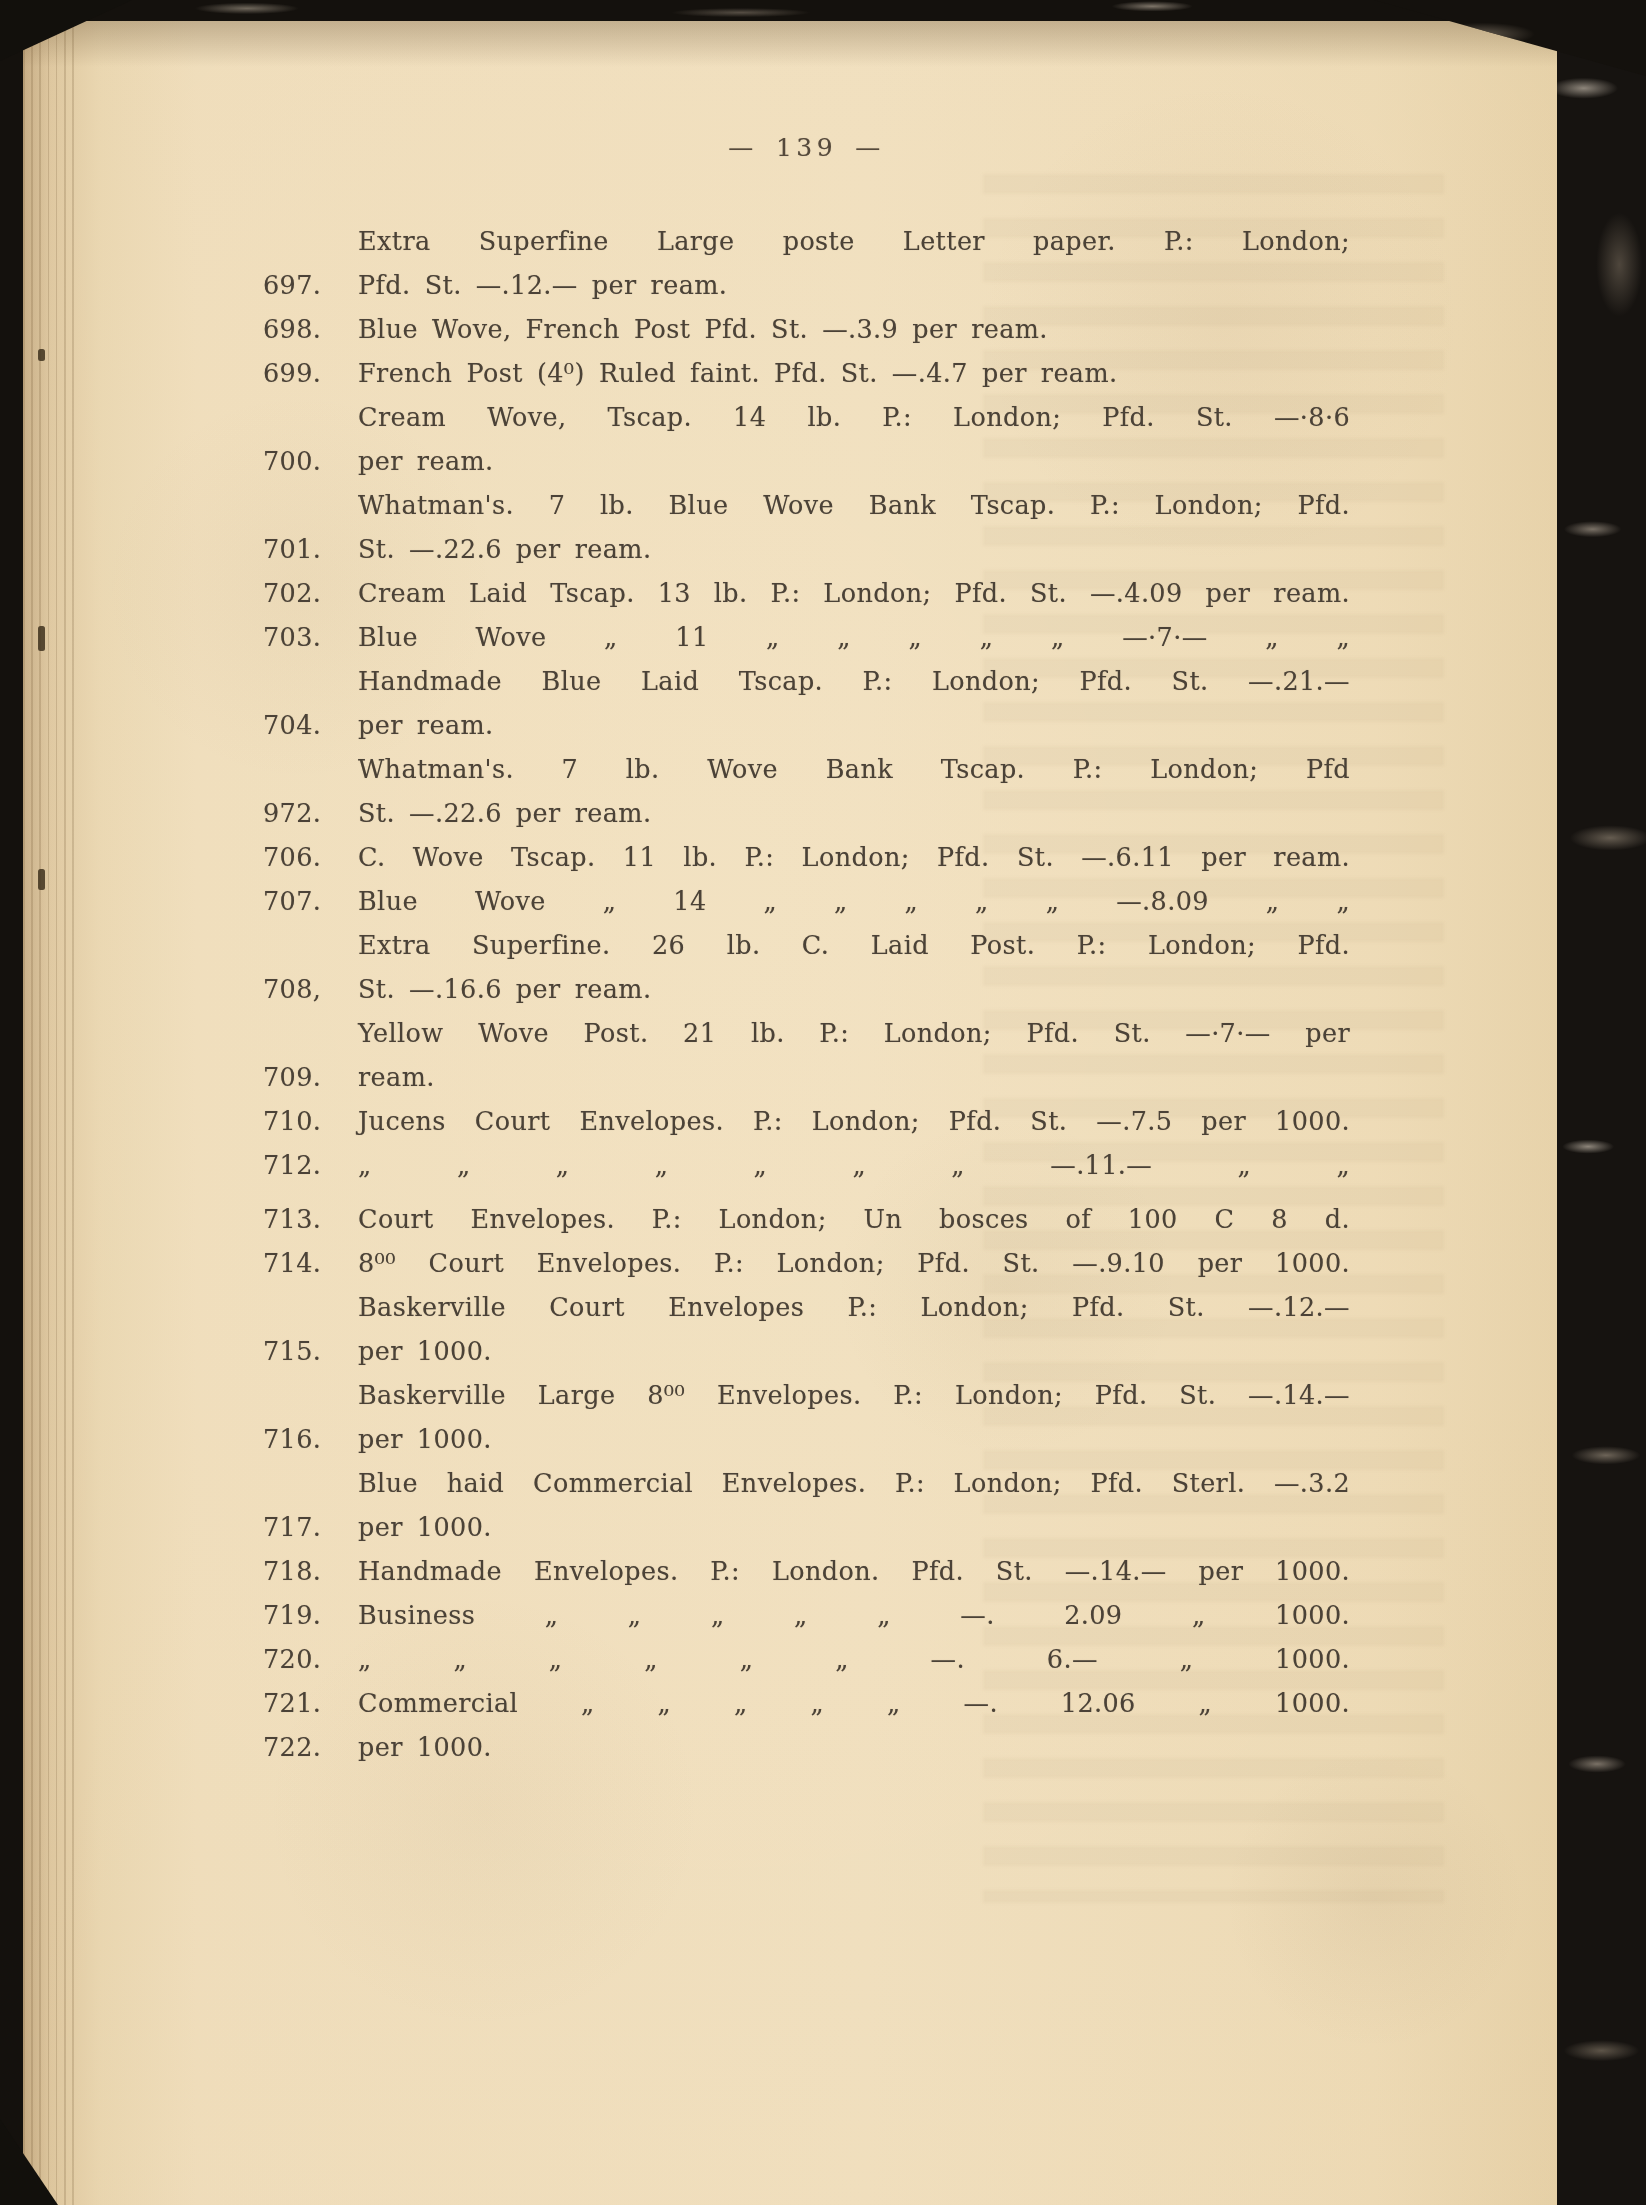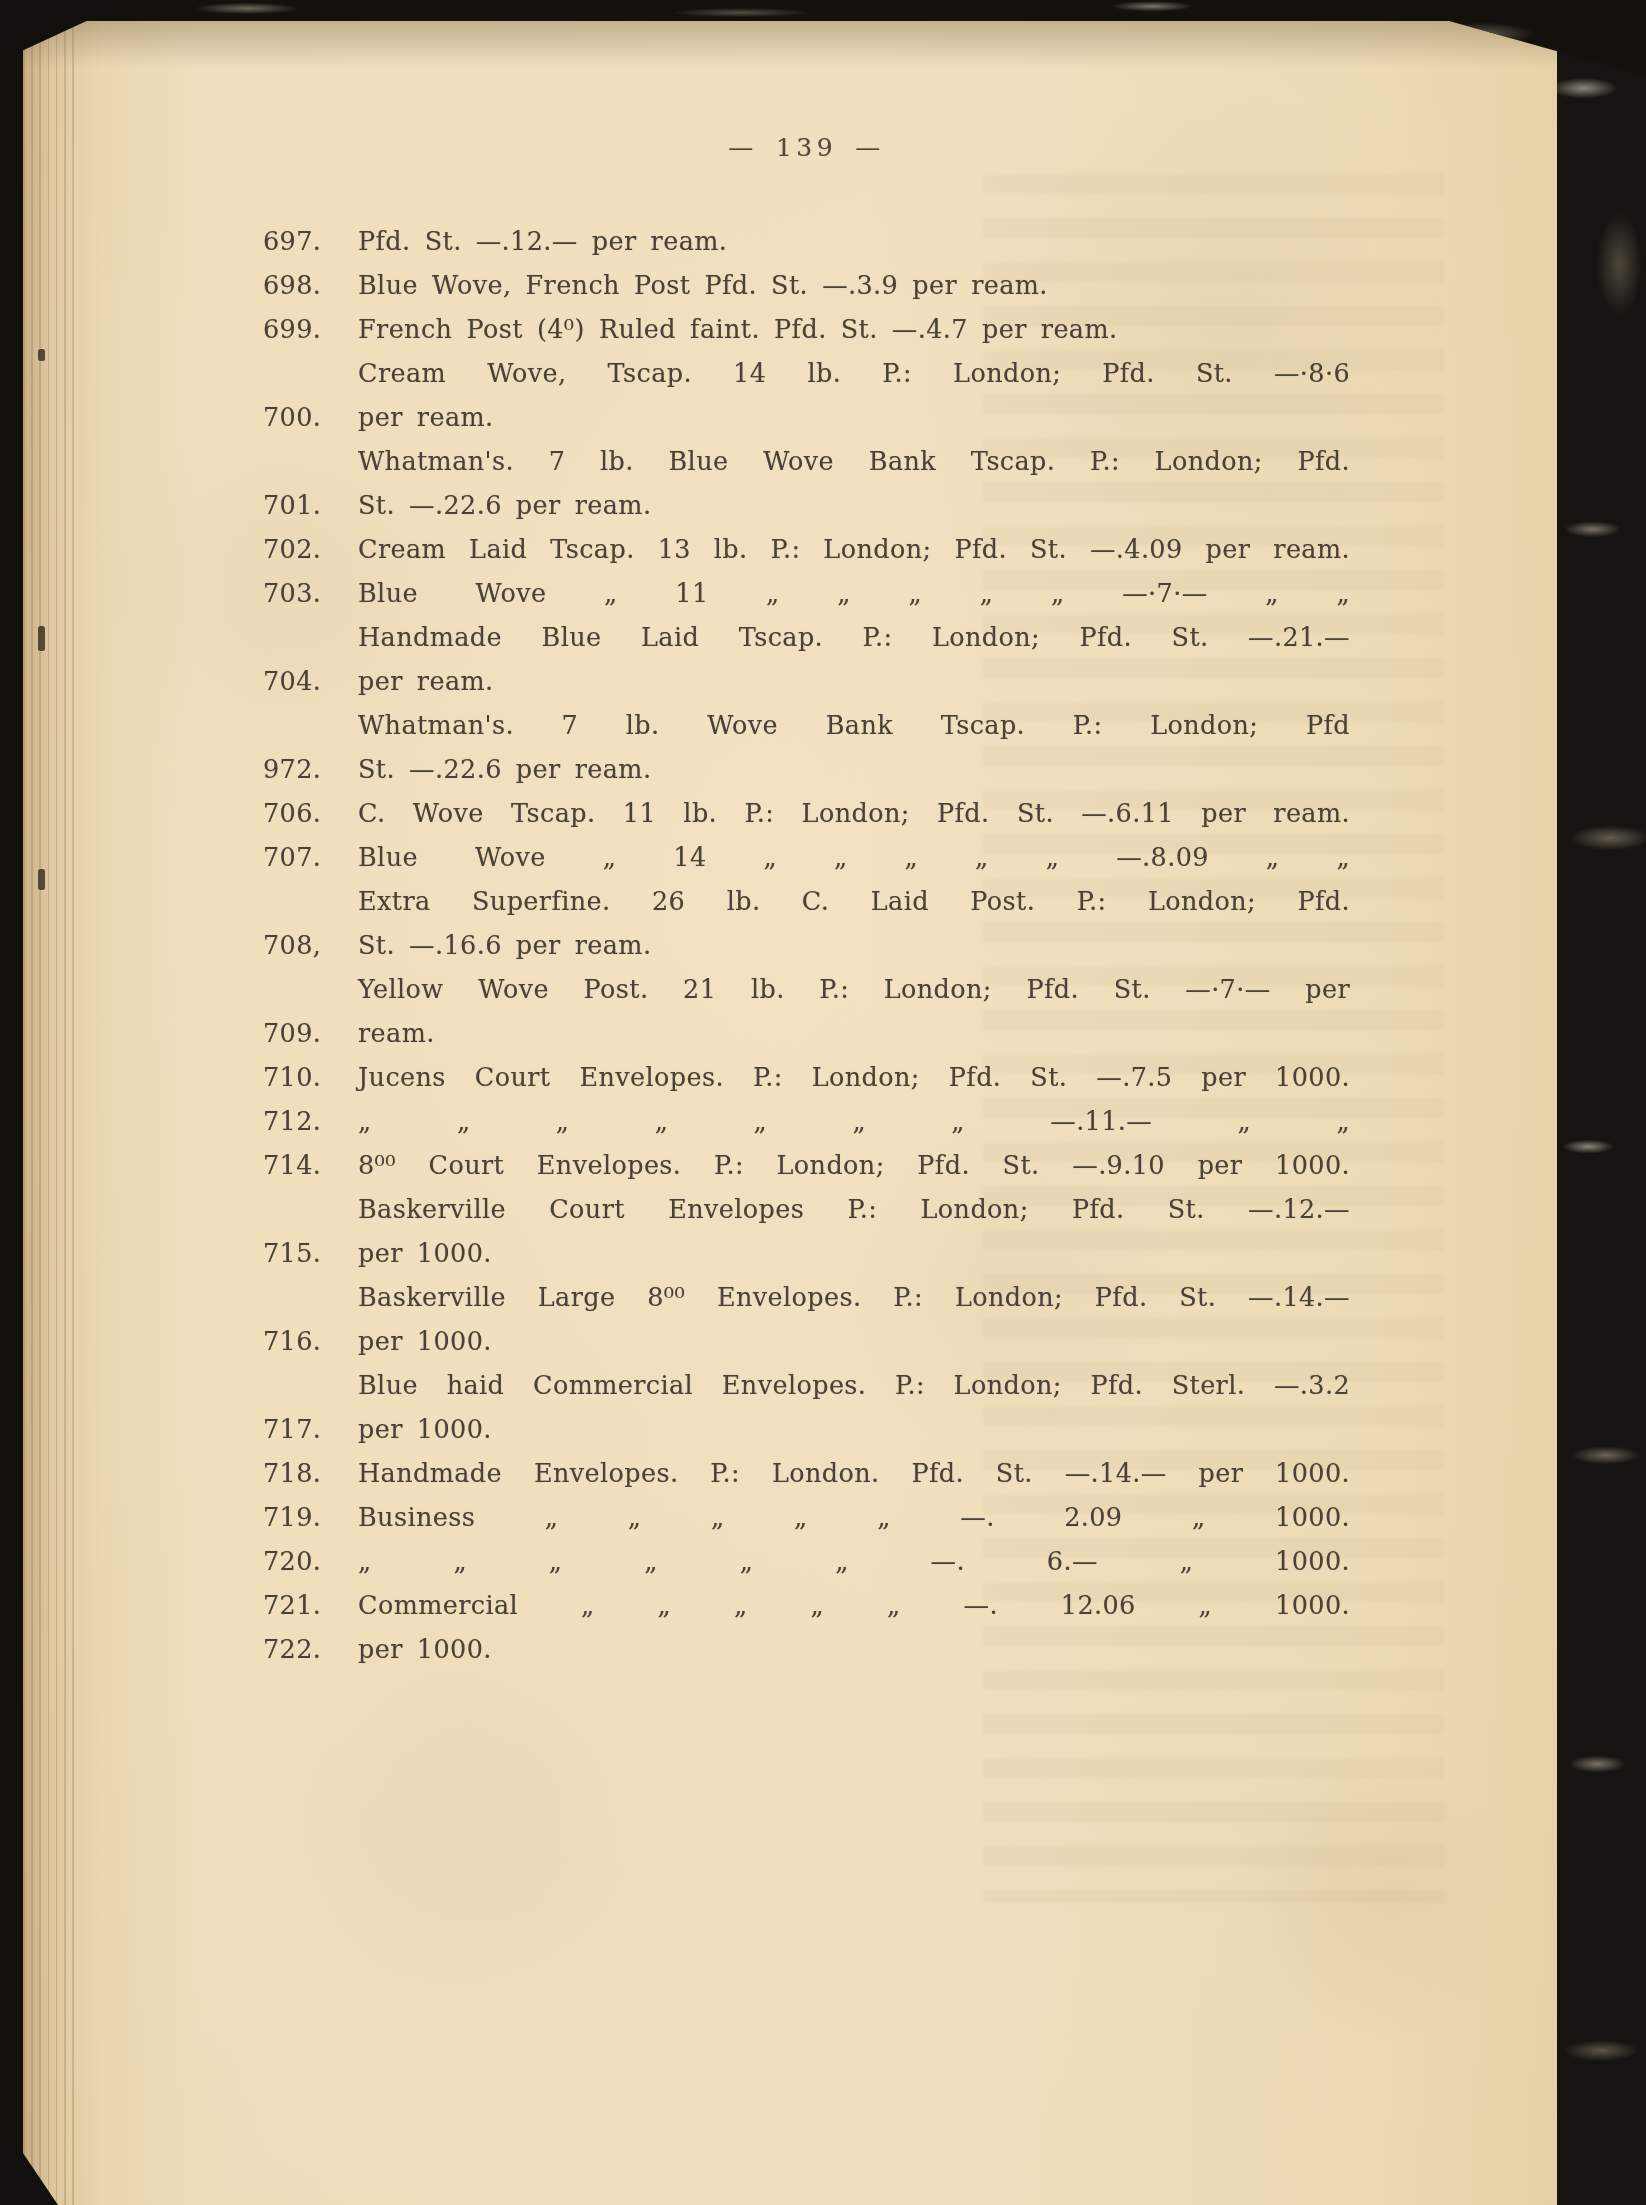--- a/index.html
+++ b/index.html
@@ -142,20 +142,21 @@
   <div class="paper">
     <div class="fore-edges"></div>
     <div class="show-through"></div>
 
     <div class="content">
       <div class="pagenum">—   139   —</div>
       <div class="entries">
   <div class="entry">
     <span class="num">697.</span>
     <span class="text">
+              <div class="line j">Extra Superfine Large poste Letter paper. P.: London;</div>
               <div class="line">Pfd. St. —.12.— per ream.</div>
             </span>
   </div>
 
   <div class="entry">
     <span class="num">698.</span>
     <span class="text">
               <div class="line">Blue Wove, French Post Pfd. St. —.3.9 per ream.</div>
             </span>
   </div>
@@ -251,20 +252,26 @@
   </div>
 
 
   <div class="entry">
     <span class="num">712.</span>
     <span class="text">
               <div class="line j">„ „ „ „ „ „ „ —.11.— „ „</div>
             </span>
   </div>
 
+  <div class="entry gap">
+    <span class="num">713.</span>
+    <span class="text">
+              <div class="line j">Court Envelopes. P.: London; Un bosces of 100 C 8 d.</div>
+            </span>
+  </div>
 
   <div class="entry">
     <span class="num">714.</span>
     <span class="text">
               <div class="line j">8⁰⁰ Court Envelopes. P.: London; Pfd. St. —.9.10 per 1000.</div>
             </span>
   </div>
 
   <div class="entry">
     <span class="num">715.</span>

